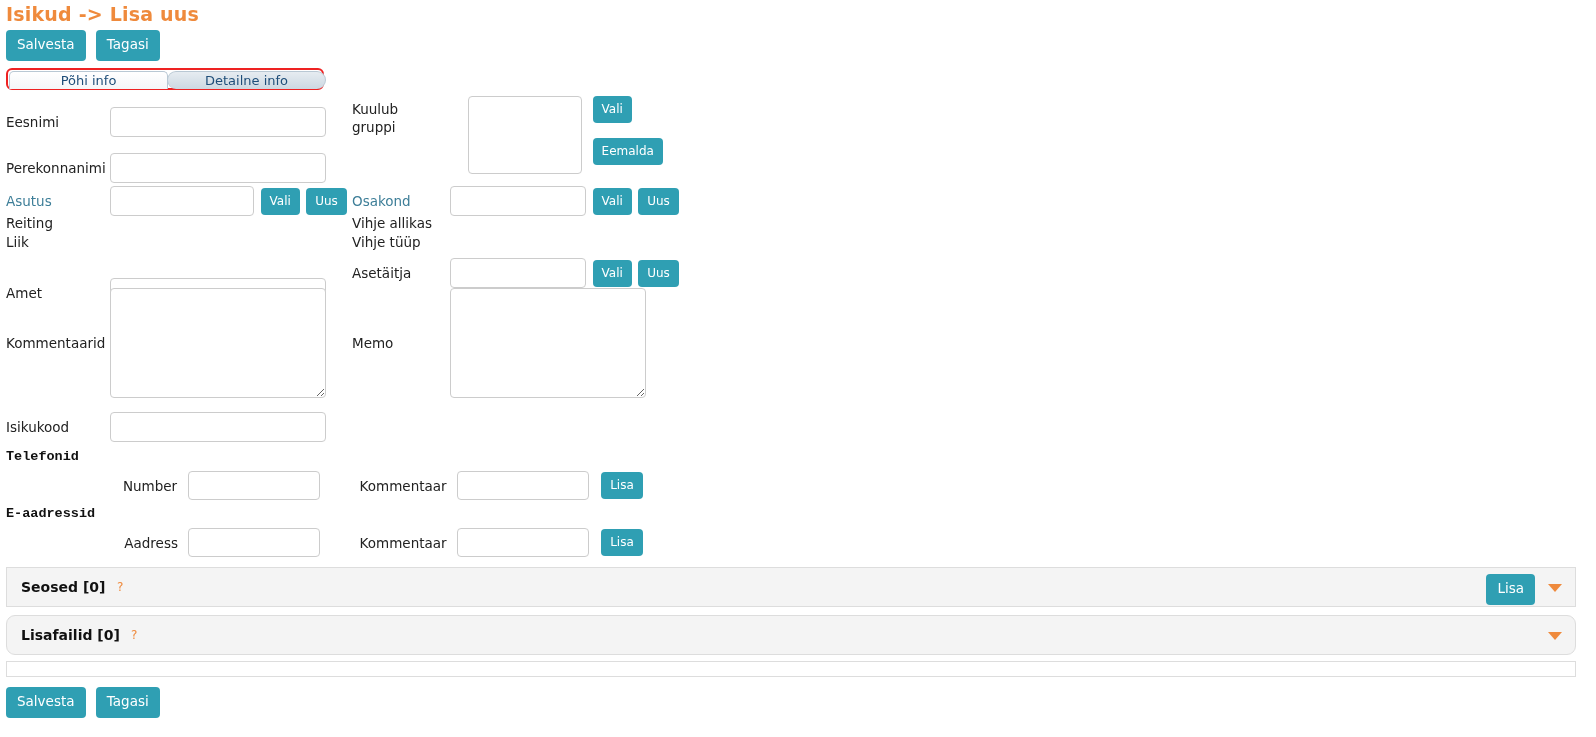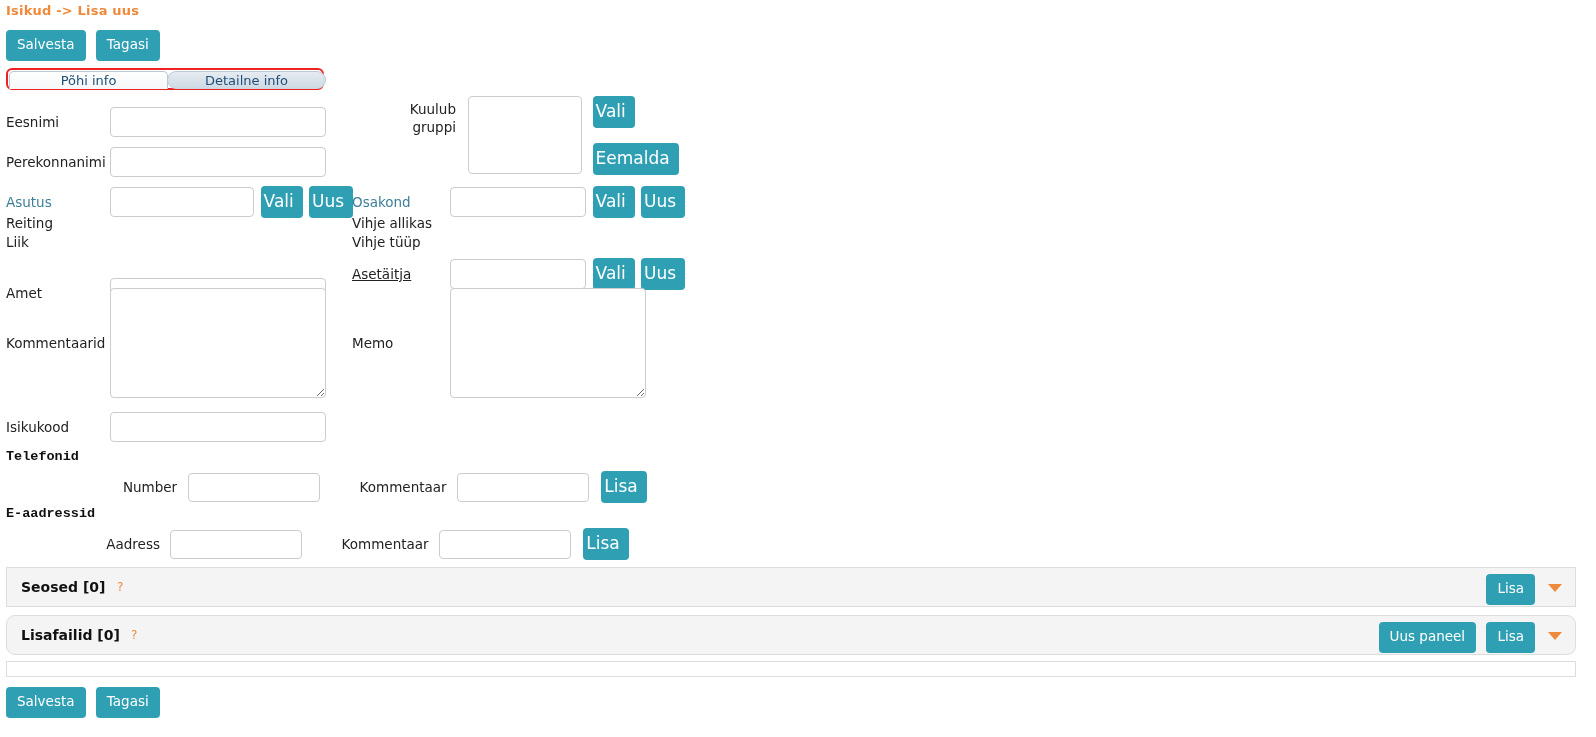--- a/index.html
+++ b/index.html
@@ -15,21 +15,21 @@
     color: #222222;
     position: relative;
     overflow: hidden;
   }
 
   
   .page-title {
     position: absolute;
     left: 6px;
     top: 3px;
-    font-size: 13px;
+    font-size: 19px;
     font-weight: bold;
     color: #ef8a3c;
     letter-spacing: 0.2px;
     white-space: nowrap;
   }
 
   
   .btn {
     display: inline-block;
     background: #2f9fb3;
@@ -39,22 +39,22 @@
     font-family: "DejaVu Sans", sans-serif;
     font-size: 13.5px;
     line-height: 1;
     padding: 8px 11px 9px 11px;
     cursor: pointer;
     white-space: nowrap;
     vertical-align: middle;
     box-sizing: border-box;
   }
   .btn.small {
-    padding: 7px 9px 8px 3px;
-    font-size: 17px;
+    padding: 7px 9px 8px 9px;
+    font-size: 12px;
   }
 
   .toolbar-top {
     position: absolute;
     left: 6px;
     top: 30px;
   }
   .toolbar-top .btn { margin-right: 6px; }
 
   .toolbar-bottom {
@@ -230,21 +230,21 @@
   </div>
 </div>
 
 <div class="form">
 
   <div class="row" style="left:6px; top:13px;">
     <span class="lbl" style="width:100px;">Eesnimi</span>
     <input class="txt" type="text" style="width: 216px; height: 30px;" value="">
   </div>
 
-  <div class="row" style="left:6px; top:53px;">
+  <div class="row" style="left:6px; top:59px;">
     <span class="lbl" style="width:100px;">Perekonnanimi</span>
     <input class="txt" type="text" style="width: 216px; height: 30px;" value="">
   </div>
 
   <div class="row" style="left:6px; top:92px;">
     <span class="lbl link" style="width:100px;">Asutus</span>
     <input class="txt" type="text" style="width: 144px; height: 30px;" value="">
     <button class="btn small" style="margin-left:2px;">Vali</button>
     <button class="btn small" style="margin-left:2px;">Uus</button>
   </div>
@@ -265,21 +265,21 @@
     <span class="lbl" style="width:100px; vertical-align:middle; line-height:110px;">Kommentaarid</span>
     <textarea class="txt" style="width: 216px; height: 110px;"></textarea>
   </div>
 
   <div class="row" style="left:6px; top:318px;">
     <span class="lbl" style="width:100px;">Isikukood</span>
     <input class="txt" type="text" style="width: 216px; height: 30px;" value="">
   </div>
 
   <div class="row" style="left:352px; top:2px;">
-    <span class="lbl" style="display:inline-block;width:104px;text-align:right;line-height:18px;vertical-align:top;padding-top:4px;">
+    <span class="lbl" style="display:inline-block;width:104px;text-align:left;line-height:18px;vertical-align:top;padding-top:4px;">
       <span>Kuulub</span><br>
       <span>gruppi</span>
     </span>
     <span class="listbox" style="width:114px;height:78px;margin-left:8px;"></span>
     <span style="display:inline-block;vertical-align:top;margin-left:6px;">
       <button class="btn small" style="display:block;">Vali</button>
       <button class="btn small" style="display:block;margin-top:15px;">Eemalda</button>
     </span>
   </div>
 
@@ -291,21 +291,21 @@
   </div>
 
   <div class="row" style="left:352px; top:120px;">
     <span class="lbl">Vihje allikas</span>
   </div>
   <div class="row" style="left:352px; top:139px;">
     <span class="lbl">Vihje tüüp</span>
   </div>
 
   <div class="row" style="left:352px; top:164px;">
-    <span class="lbl" style="display:inline-block;width:94px;text-decoration:underline;">Asetäitja</span>
+    <span class="lbl" style="display:inline-block;width:94px;">Asetäitja</span>
     <input class="txt" type="text" style="width: 136px; height: 30px;" value="">
     <button class="btn small" style="margin-left:2px;">Vali</button>
     <button class="btn small" style="margin-left:2px;">Uus</button>
   </div>
 
   <div class="row" style="left:352px; top:194px;">
     <span class="lbl" style="display:inline-block;width:94px;line-height:110px;vertical-align:middle;">Memo</span>
     <textarea class="txt" style="width: 196px; height: 110px;"></textarea>
   </div>
 
@@ -313,44 +313,40 @@
   <div class="row" style="left:104px; top:377px;">
     <span class="lbl" style="display:inline-block;width:56px;text-align:center;margin-left:18px;">Number</span>
     <input class="txt" type="text" style="width: 132px; height: 29px; margin-left: 6px;" value="">
     <span class="lbl" style="display:inline-block;width:100px;text-align:right;margin-left:22px;">Kommentaar</span>
     <input class="txt" type="text" style="width: 132px; height: 29px; margin-left: 6px;" value="">
     <button class="btn small" style="margin-left:8px;">Lisa</button>
   </div>
 
   <div class="sect-head" style="left:6px; top:412px;">E-aadressid</div>
   <div class="row" style="left:104px; top:434px;">
-    <span class="lbl" style="display:inline-block;width:56px;text-align:right;">Aadress</span>
+    <span class="lbl" style="display:inline-block;width:56px;text-align:right;margin-left:18px;">Aadress</span>
     <input class="txt" type="text" style="width: 132px; height: 29px; margin-left: 6px;" value="">
     <span class="lbl" style="display:inline-block;width:100px;text-align:right;margin-left:22px;">Kommentaar</span>
     <input class="txt" type="text" style="width: 132px; height: 29px; margin-left: 6px;" value="">
     <button class="btn small" style="margin-left:8px;">Lisa</button>
   </div>
 </div>
 
 <div class="panel" style="top:567px;">
   <div class="panel-title">Seosed [0]</div>
   <div class="panel-help" style="left:110px;">?</div>
   <div class="panel-actions">
     <button class="btn">Lisa</button>
   </div>
   <div class="caret"></div>
 </div>
 
 <div class="panel" style="top:615px;border-radius:9px;">
   <div class="panel-title">Lisafailid [0]</div>
   <div class="panel-help" style="left:124px;">?</div>
-  <div class="panel-actions">
-    <button class="btn">Uus paneel</button>
-    <button class="btn">Lisa</button>
-  </div>
   <div class="caret"></div>
 </div>
 
 <div class="thin-bar"></div>
 
 <div class="toolbar-bottom">
   <button class="btn">Salvesta</button>
   <button class="btn">Tagasi</button>
 </div>
 

